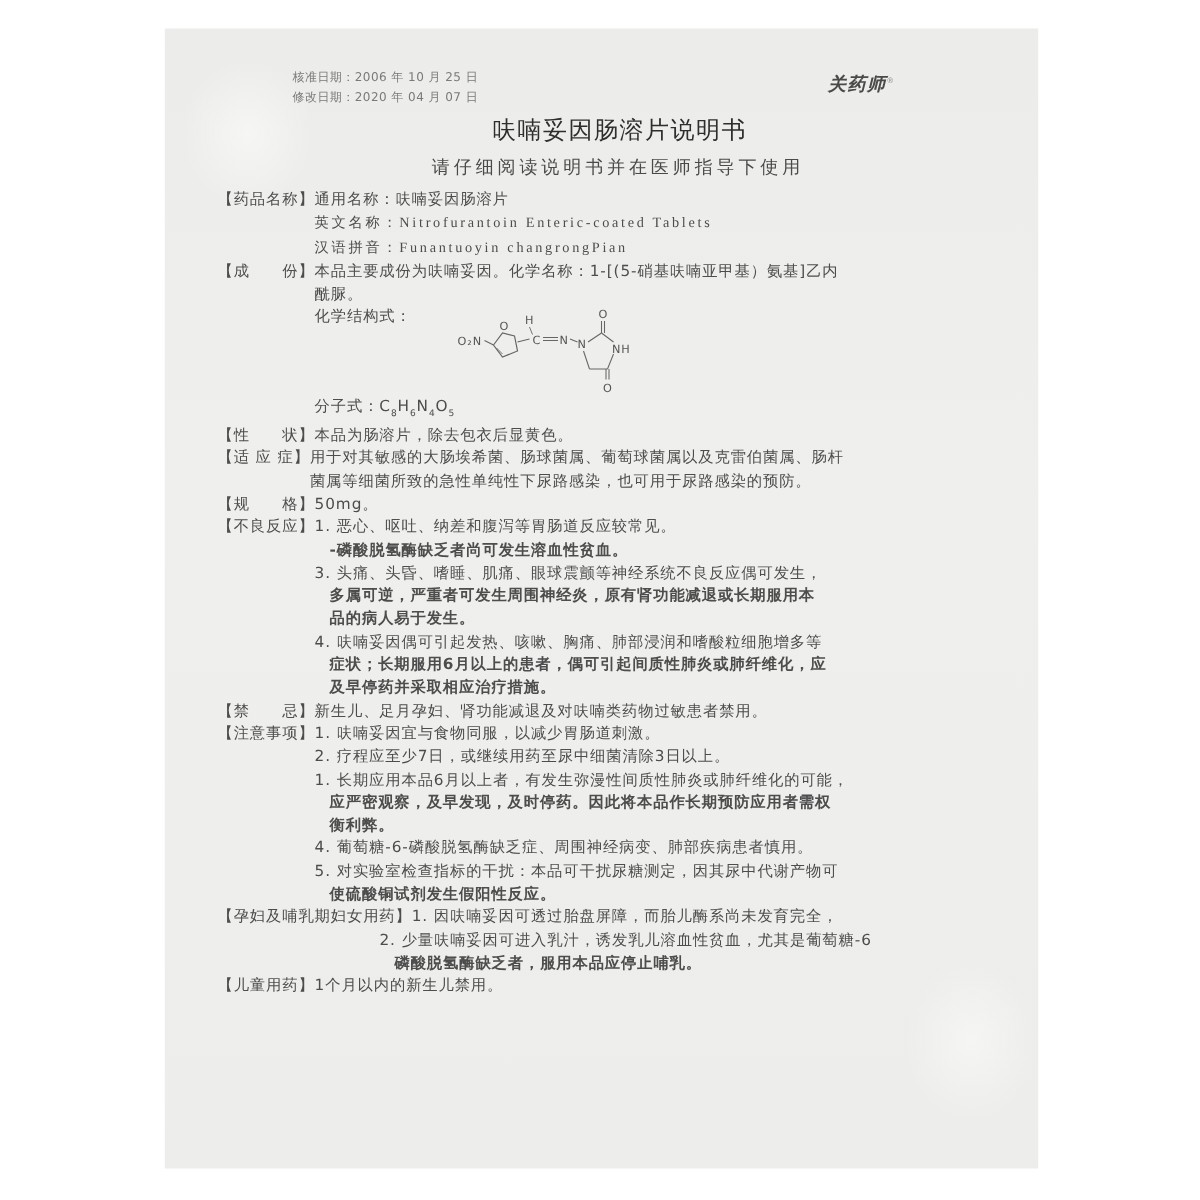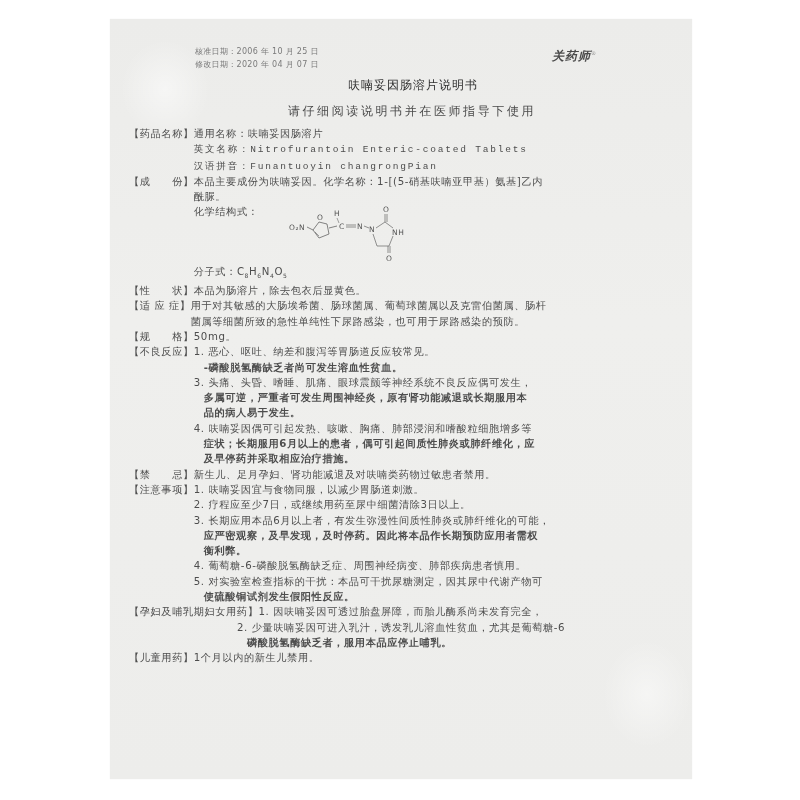--- a/index.html
+++ b/index.html
@@ -16,30 +16,30 @@
     content: ""; position: absolute; left: 10px; top: 20px; width: 90px; height: 100px;
     background: radial-gradient(ellipse at center, rgba(255,255,255,0.5), rgba(255,255,255,0) 70%);
   }
   .paper::after {
     content: ""; position: absolute; right: 0px; bottom: 30px; width: 90px; height: 110px;
     background: radial-gradient(ellipse at center, rgba(255,255,255,0.45), rgba(255,255,255,0) 70%);
   }
   .dates { position: absolute; left: 195px; top: 45px; font-size: 8px; color: #7a7a7a; line-height: 13px; letter-spacing: 0.3px; }
   .logo { position: absolute; left: 552px; top: 48px; font-family: "DejaVu Serif", serif; font-size: 12px; font-style: italic; color: #4a4a4a; font-weight: bold; letter-spacing: 1px; }
   .logo sup { font-size: 5px; color: #888; font-weight: normal; }
-  .title { position: absolute; left: 0; width: 800px; top: 77px; text-align: center; font-size: 12px; color: #2e2e2e; letter-spacing: 1px; padding-left: 26px; box-sizing: border-box; }
+  .title { position: absolute; left: 0; width: 800px; top: 77px; text-align: center; font-size: 16px; color: #2e2e2e; letter-spacing: 1px; padding-left: 26px; box-sizing: border-box; }
   .subtitle { position: absolute; left: 0; width: 800px; top: 103px; text-align: center; font-size: 12px; color: #4a4a4a; letter-spacing: 2.6px; padding-left: 24px; box-sizing: border-box; }
 
-  .content { position: absolute; left: 129px; top: 126px; width: 520px; font-size: 10.2px; color: #4d4d4d; line-height: 15.3px; letter-spacing: 0.6px; }
+  .content { position: absolute; left: 145px; top: 126px; width: 520px; font-size: 10.2px; color: #4d4d4d; line-height: 15.3px; letter-spacing: 0.6px; }
   .row { display: flex; }
   .label { flex: 0 0 auto; white-space: nowrap; color: #4d4d4d; }
   .body { flex: 1 1 auto; }
   .line { white-space: nowrap; }
   .indent { padding-left: 10px; font-weight: bold; }
-  .mono { font-family: Liberation Mono, monospace; letter-spacing: 1.8px; font-size: 9.5px; }
+  .mono { font-family: Liberation Serif, serif; letter-spacing: 1.8px; font-size: 9.5px; }
   .struct { position: relative; height: 44px; }
   .struct svg { position: absolute; left: 95px; top: -14px; }
   .formula sub { font-size: 6px; }
 </style>
 </head>
 <body>
 
 <div class="paper"></div>
 
 <div class="dates">
@@ -141,21 +141,21 @@
   <div class="row">
     <div class="label">【禁　　忌】</div>
     <div class="body line">新生儿、足月孕妇、肾功能减退及对呋喃类药物过敏患者禁用。</div>
   </div>
 
   <div class="row">
     <div class="label">【注意事项】</div>
     <div class="body">
       <div class="line">1. 呋喃妥因宜与食物同服，以减少胃肠道刺激。</div>
       <div class="line">2. 疗程应至少7日，或继续用药至尿中细菌清除3日以上。</div>
-      <div class="line">3. 长期应用本品6月以上者，有发生弥漫性间质性肺炎或肺纤维化的可能，</div>
+      <div class="line">1. 长期应用本品6月以上者，有发生弥漫性间质性肺炎或肺纤维化的可能，</div>
       <div class="line indent">应严密观察，及早发现，及时停药。因此将本品作长期预防应用者需权</div>
       <div class="line indent">衡利弊。</div>
       <div class="line">4. 葡萄糖-6-磷酸脱氢酶缺乏症、周围神经病变、肺部疾病患者慎用。</div>
       <div class="line">5. 对实验室检查指标的干扰：本品可干扰尿糖测定，因其尿中代谢产物可</div>
       <div class="line indent">使硫酸铜试剂发生假阳性反应。</div>
     </div>
   </div>
 
   <div>
     <div class="line"><span>【孕妇及哺乳期妇女用药】</span><span>1. 因呋喃妥因可透过胎盘屏障，而胎儿酶系尚未发育完全，</span></div>

